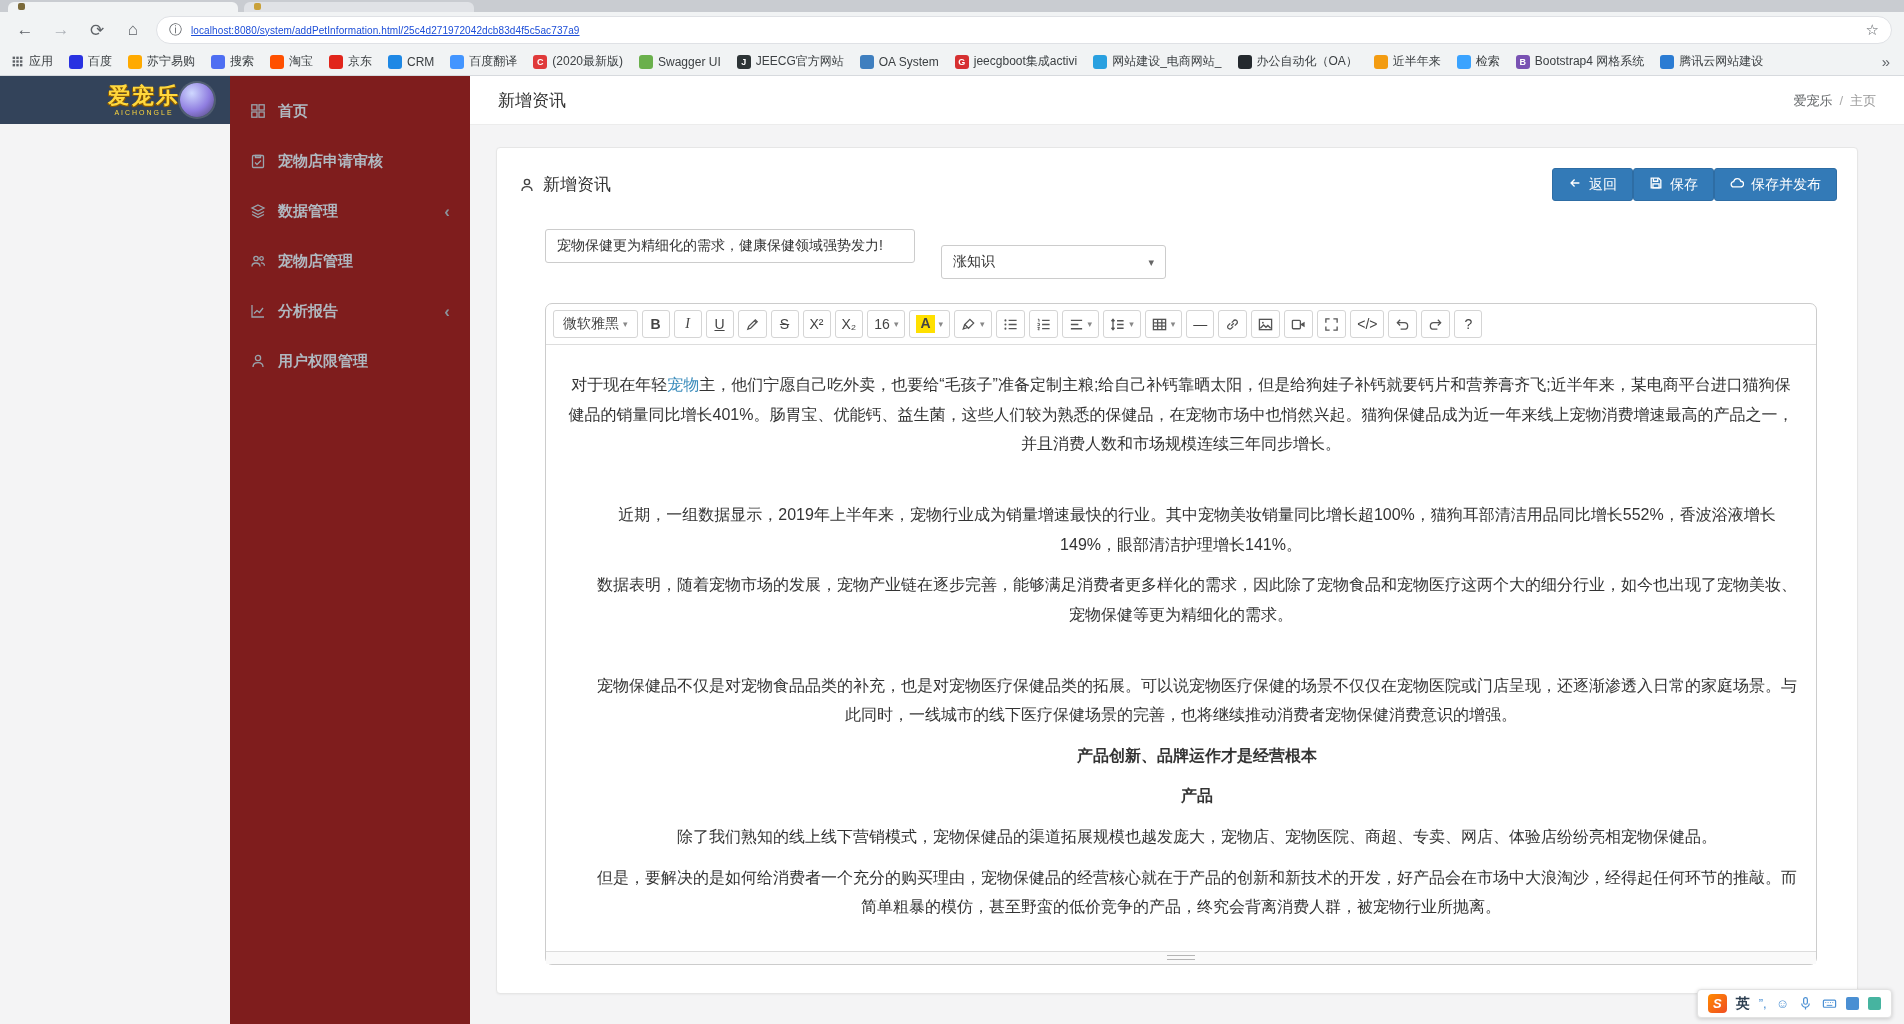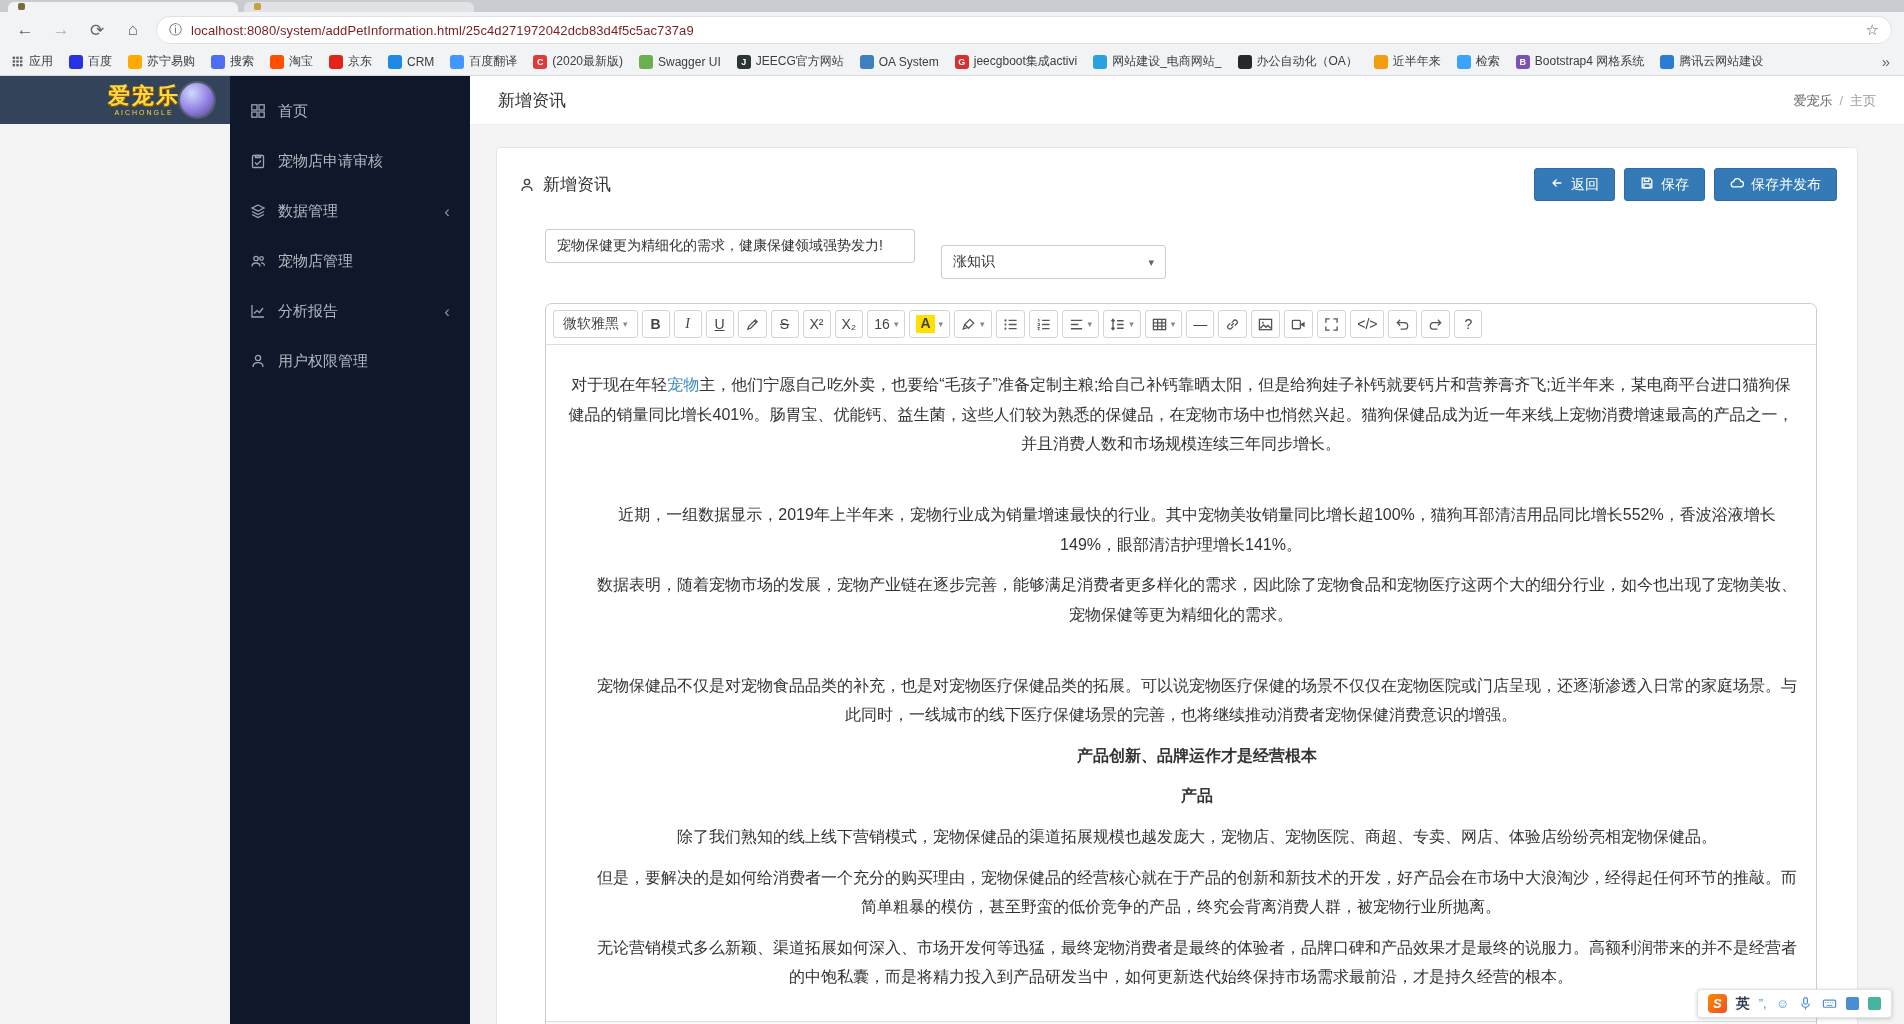--- a/index.html
+++ b/index.html
@@ -12,61 +12,61 @@
   .tabstub { position:absolute; bottom:0; height:10px; background:#f1f3f4; border-radius:6px 6px 0 0; }
   .tabstub.t1 { left:8px; width:230px; }
   .tabstub.t2 { left:244px; width:230px; background:#e0e2e6; }
   .tabdot { position:absolute; bottom:2px; width:7px; height:7px; border-radius:2px; background:#7b6a3a; }
 
   .navbar { height:36px; background:#f1f3f4; display:flex; align-items:center; padding:0 12px; gap:10px; flex:0 0 auto; }
   .navicon { font-size:17px; color:#5f6368; width:26px; height:26px; display:flex; align-items:center; justify-content:center; border-radius:50%; cursor:pointer; }
   .navicon.dim { color:#aeb2b8; }
   .addressbar { flex:1; height:28px; background:#fff; border:1px solid #dfe1e5; border-radius:14px; display:flex; align-items:center; padding:0 12px; gap:9px; }
   .info-icon { color:#5f6368; font-size:13px; }
-  .url { font-size:13px; color:#7f1d1d; letter-spacing:.1px; white-space:nowrap; overflow:hidden; }
+  .url { font-size:10px; color:#1d4ed8; letter-spacing:.1px; white-space:nowrap; overflow:hidden;text-decoration:underline; }
   .star { margin-left:auto; color:#5f6368; font-size:15px; }
 
   .bookmarksbar { height:28px; background:#f1f3f4; border-bottom:1px solid #d7dade; display:flex; align-items:center; padding:0 10px; flex:0 0 auto; }
   .bmlist { display:flex; align-items:center; gap:16px; overflow:hidden; flex:1; }
   .bm { display:flex; align-items:center; gap:5px; font-size:12px; color:#3c4043; white-space:nowrap; cursor:pointer; }
   .favicon { width:14px; height:14px; border-radius:3px; display:inline-flex; align-items:center; justify-content:center; color:#fff; font-size:9px; font-weight:bold; flex:0 0 auto; }
   .favicon svg { width:13px; height:13px; }
   .bm-overflow { color:#5f6368; font-size:15px; padding:0 4px; cursor:pointer; }
 
   
   .app { flex:1; display:flex; min-height:0; }
   .app-header { height:48px; background:#33435a; display:flex; align-items:center; justify-content:space-between; padding:0 16px; flex:0 0 auto; }
   .logo { display:flex; flex-direction:column; align-items:center; margin-left:92px; line-height:1; }
   .logo-main { font-size:22px; font-weight:bold; color:#ffd83d; text-shadow:1px 1px 0 #8a5a00, -1px 1px 0 #8a5a00; letter-spacing:2px; }
   .logo-sub { font-size:7px; color:#ffd83d; letter-spacing:2px; margin-top:2px; }
   .avatar { width:34px; height:34px; border-radius:50%; background:radial-gradient(circle at 35% 30%, #cfd8ff 0%, #8f7de0 55%, #4d4470 100%); box-shadow:0 0 0 2px rgba(255,255,255,.15); cursor:pointer; }
 
   .app-body { flex:1; display:flex; min-height:0; }
-  .sidebar { width:240px; background:#0f172a; padding-top:10px; flex:0 0 auto; }
+  .sidebar { width:240px; background:#7f1d1d; padding-top:10px; flex:0 0 auto;font-weight:bold; }
   .sidebar ul { list-style:none; }
   .sb-item { height:50px; display:flex; align-items:center; gap:12px; padding:0 20px; color:#b0b8c0; font-size:15px; cursor:pointer; }
   .sb-icon { width:16px; height:16px; display:inline-flex; color:#9aa4ad; }
   .sb-icon svg { width:16px; height:16px; stroke:currentColor; fill:none; stroke-width:1.3; }
   .sb-chevron { margin-left:auto; color:#8a929a; font-size:17px; line-height:1; }
 
   .main { flex:1; display:flex; flex-direction:column; min-width:0; background:#f4f4f5; }
   .content-header { background:#fff; padding:13px 28px 12px 28px; display:flex; align-items:center; justify-content:space-between; border-bottom:1px solid #ececec; }
   .page-title { font-size:17px; color:#333; }
   .breadcrumb { font-size:13px; color:#888; display:flex; gap:7px; align-items:center; }
   .bc-root { color:#676a6c; cursor:pointer; }
   .bc-sep { color:#aaa; }
   .bc-cur { color:#9a9a9a; }
 
   .content { flex:1; padding:22px 46px 20px 26px; overflow:hidden; }
   .card { background:#fff; border:1px solid #e6e6e6; border-radius:4px; box-shadow:0 1px 2px rgba(0,0,0,.04); padding:20px 12px 28px 14px; }
   .card-head { display:flex; align-items:center; padding:0 8px; }
   .card-icon { width:16px; height:16px; color:#444; margin-right:8px; display:inline-flex; }
   .card-icon svg { width:16px; height:16px; stroke:currentColor; fill:none; stroke-width:1.4; }
   .card-title { font-size:17px; color:#333; font-weight:500; }
-  .card-actions { margin-left:auto; display:flex; gap:9px; }
+  .card-actions { margin-left:auto; display:flex; }
   .btn { background:#337ab7; border:1px solid #2e6da4; color:#fff; font-size:14px; height:33px; padding:0 15px; border-radius:3px; display:inline-flex; align-items:center; gap:7px; cursor:pointer; font-family:inherit; }
   .btn svg { width:14px; height:14px; stroke:#fff; fill:none; stroke-width:1.5; }
 
   .inner { margin:28px 28px 0 34px; }
   .form-row { display:flex; gap:26px; margin-bottom:24px; }
   .title-input { width:370px; height:34px; border:1px solid #ccc; border-radius:3px; padding:0 11px; font-size:14px; color:#333; font-family:inherit; outline:none; }
   .select { width:225px; height:34px; border:1px solid #ccc; border-radius:3px; padding:0 11px; font-size:14px; color:#333; display:flex; align-items:center; justify-content:space-between; cursor:pointer; background:#fff;margin-top:16px; }
   .select .caret { color:#666; font-size:11px; }
 
   .editor { border:1px solid #ccc; border-radius:7px; background:#fff; }
@@ -507,21 +507,20 @@
                     <p><span>对于现在年轻</span><a class="elink">宠物</a><span>主，他们宁愿自己吃外卖，也要给“毛孩子”准备定制主粮;给自己补钙靠晒太阳，但是给狗娃子补钙就要钙片和营养膏齐飞;近半年来，某电商平台进口猫狗保健品的销量同比增长401%。肠胃宝、优能钙、益生菌，这些人们较为熟悉的保健品，在宠物市场中也悄然兴起。猫狗保健品成为近一年来线上宠物消费增速最高的产品之一，并且消费人数和市场规模连续三年同步增长。</span></p>
                     <p class="blank">&nbsp;</p>
                     <p class="indent"><span>近期，一组数据显示，2019年上半年来，宠物行业成为销量增速最快的行业。其中宠物美妆销量同比增长超100%，猫狗耳部清洁用品同比增长552%，香波浴液增长149%，眼部清洁护理增长141%。</span></p>
                     <p class="indent"><span>数据表明，随着宠物市场的发展，宠物产业链在逐步完善，能够满足消费者更多样化的需求，因此除了宠物食品和宠物医疗这两个大的细分行业，如今也出现了宠物美妆、宠物保健等更为精细化的需求。</span></p>
                     <p class="blank">&nbsp;</p>
                     <p class="indent"><span>宠物保健品不仅是对宠物食品品类的补充，也是对宠物医疗保健品类的拓展。可以说宠物医疗保健的场景不仅仅在宠物医院或门店呈现，还逐渐渗透入日常的家庭场景。与此同时，一线城市的线下医疗保健场景的完善，也将继续推动消费者宠物保健消费意识的增强。</span></p>
                     <p class="indent bold"><span>产品创新、品牌运作才是经营根本</span></p>
                     <p class="indent bold"><span>产品</span></p>
                     <p class="indent"><span>除了我们熟知的线上线下营销模式，宠物保健品的渠道拓展规模也越发庞大，宠物店、宠物医院、商超、专卖、网店、体验店纷纷亮相宠物保健品。</span></p>
                     <p class="indent"><span>但是，要解决的是如何给消费者一个充分的购买理由，宠物保健品的经营核心就在于产品的创新和新技术的开发，好产品会在市场中大浪淘沙，经得起任何环节的推敲。而简单粗暴的模仿，甚至野蛮的低价竞争的产品，终究会背离消费人群，被宠物行业所抛离。</span></p>
-                    <p class="indent"><span>无论营销模式多么新颖、渠道拓展如何深入、市场开发何等迅猛，最终宠物消费者是最终的体验者，品牌口碑和产品效果才是最终的说服力。高额利润带来的并不是经营者的中饱私囊，而是将精力投入到产品研发当中，如何更新迭代始终保持市场需求最前沿，才是持久经营的根本。</span></p>
                   </div>
                 <div class="resize-bar">
                     <span class="grip"></span>
                   </div>
               </div>
             </div>
           </div>
         </div>
       </main>
     </div>

